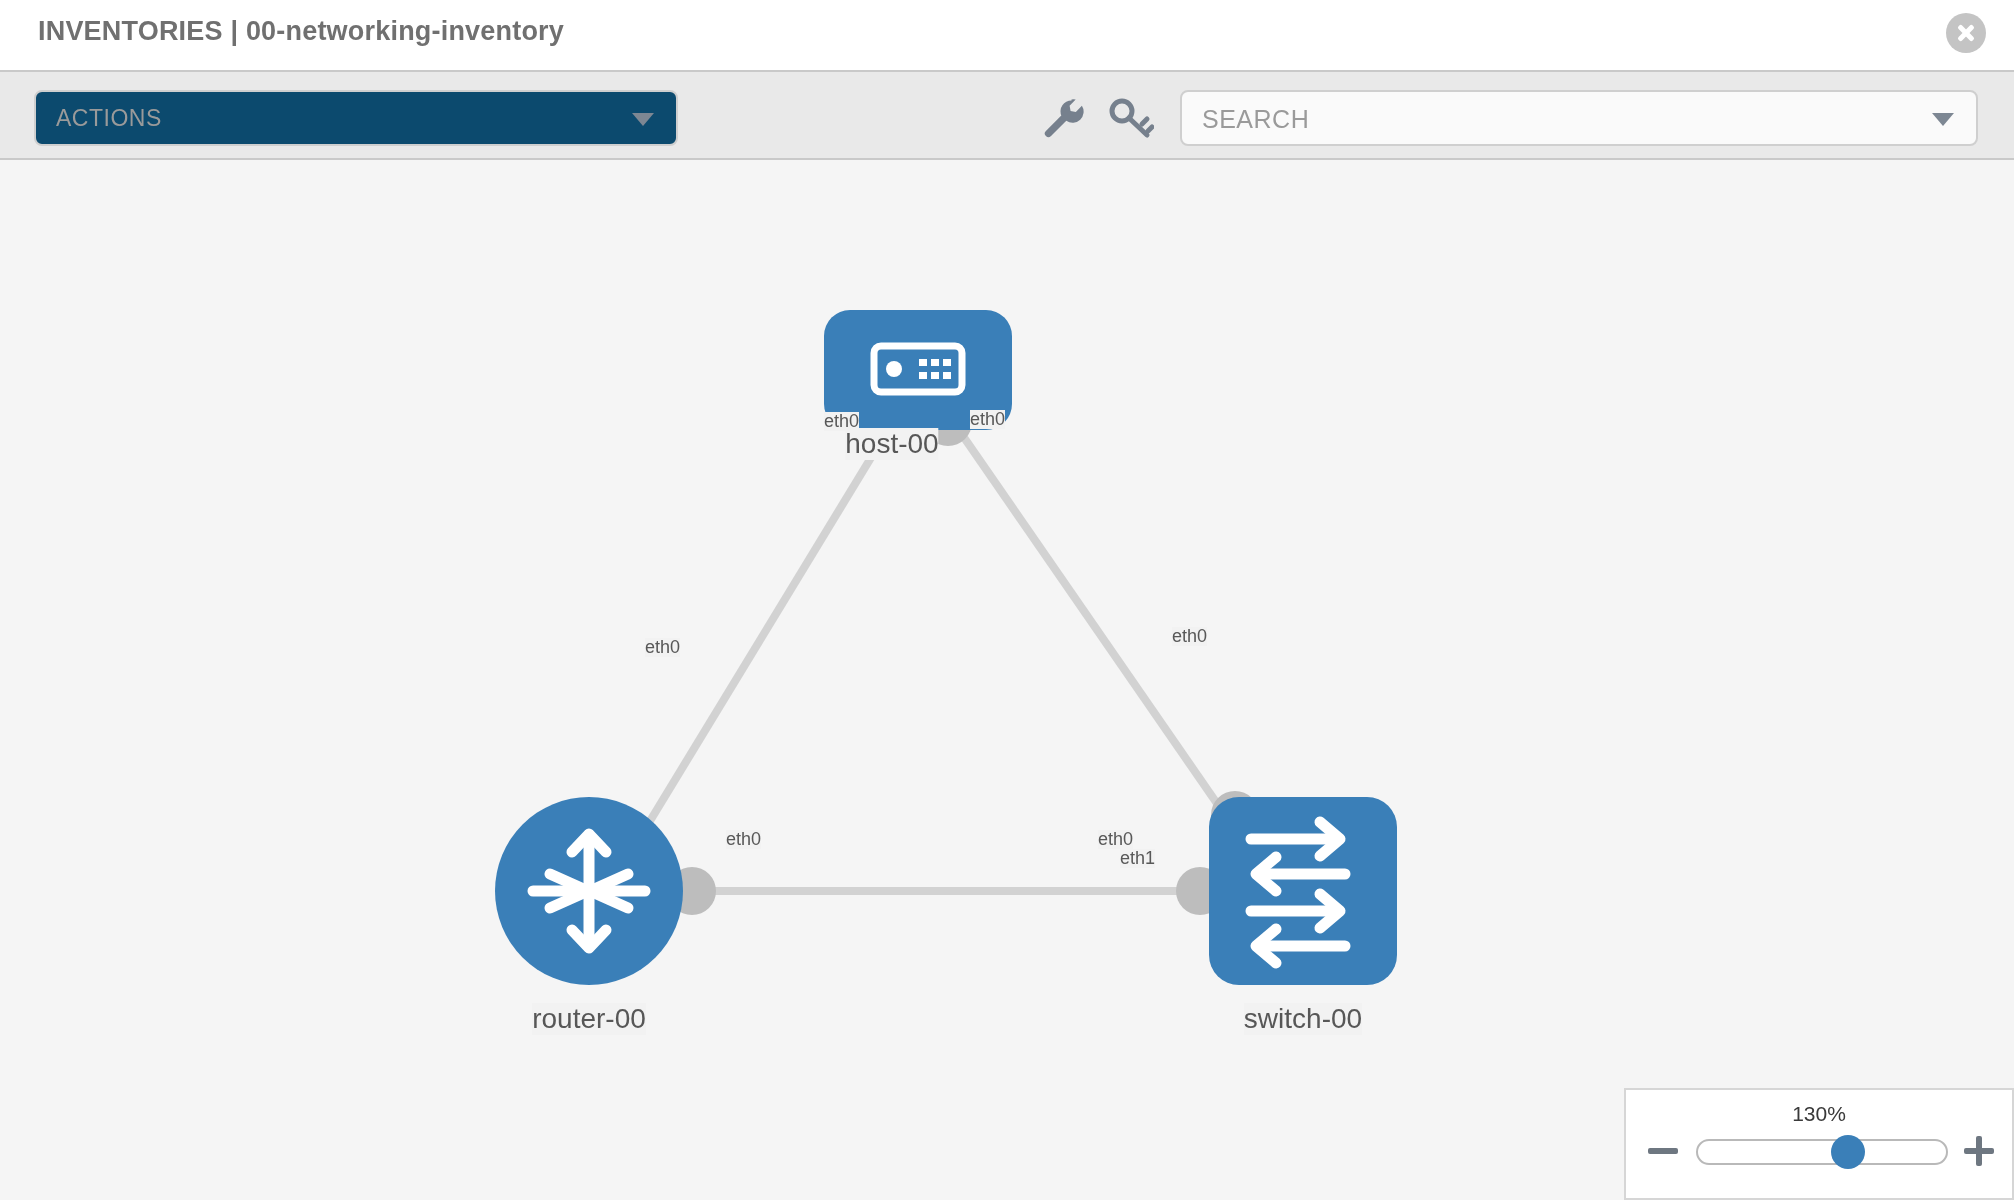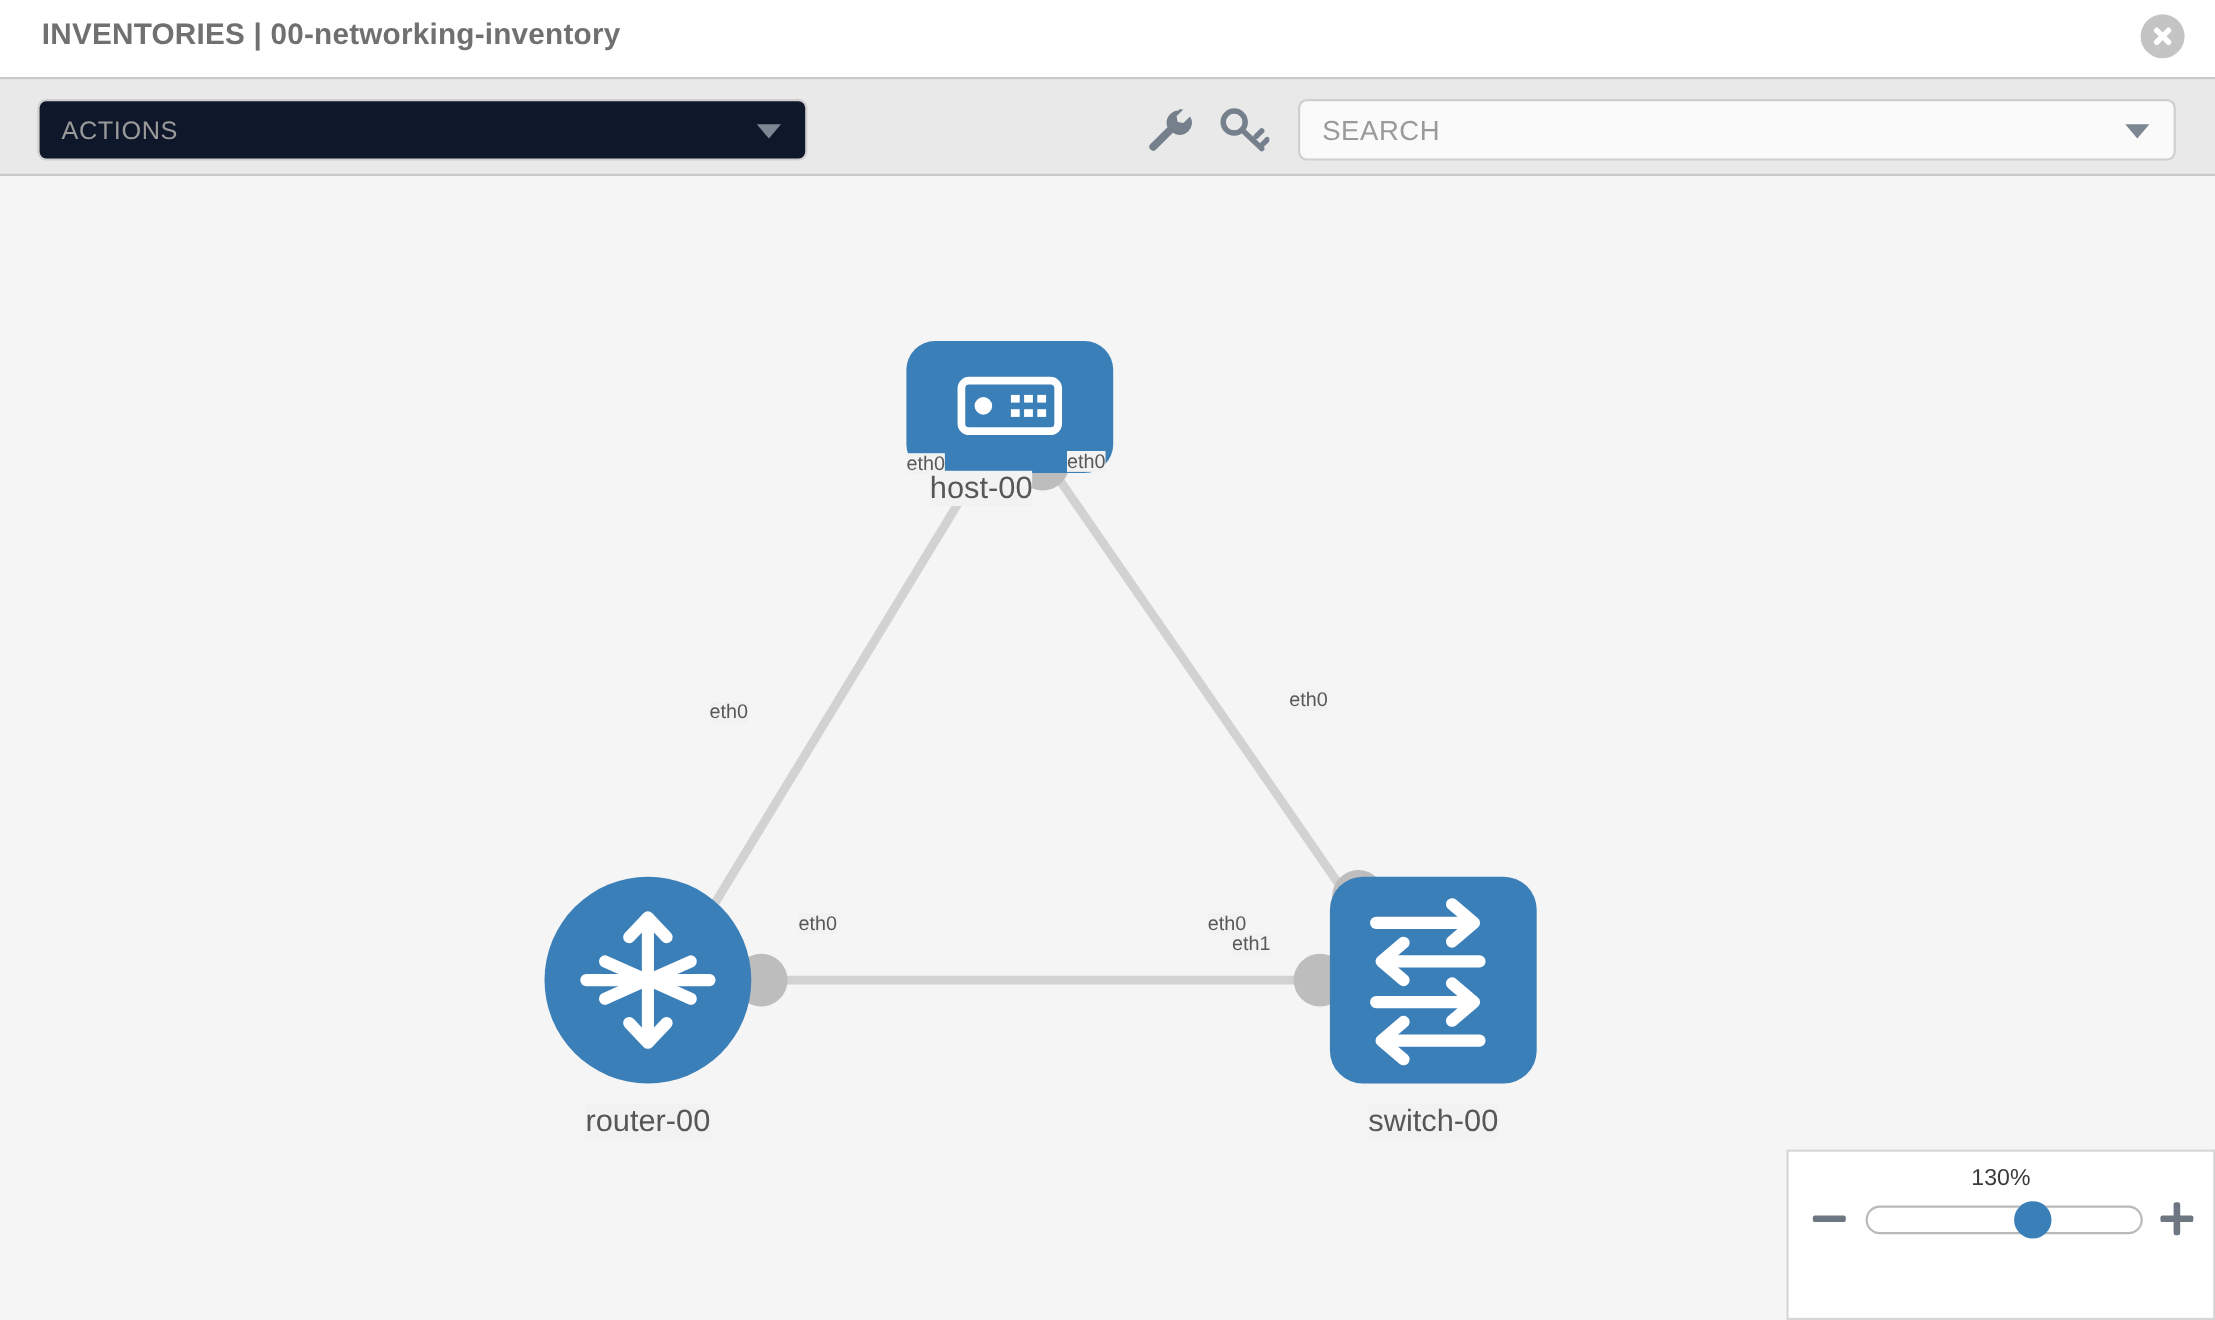--- a/index.html
+++ b/index.html
@@ -41,22 +41,22 @@
   
   .toolbar {
     position: absolute; top: 70px; left: 0;
     width: 2014px; height: 90px;
     background: #e9e9e9;
     border-top: 2px solid #c9c9c9;
     border-bottom: 2px solid #c9c9c9;
   }
   .actions-select {
     position: absolute; left: 34px; top: 18px;
-    width: 700px; height: 56px;
-    background: #0f172a;
+    width: 644px; height: 56px;
+    background: #0c4a6e;
     border: 2px solid #cfcfcf;
     border-radius: 8px;
     cursor: pointer;
     text-align: right;
   }
   .actions-label {
     position: absolute; left: 20px; top: 13px;
     font-size: 23px; color: #9a9a9a;
     letter-spacing: 0.5px;
   }
@@ -115,21 +115,21 @@
     position: absolute;
     font-size: 18px; color: #585858;
     background: #f2f2f2;
     white-space: nowrap;
     line-height: 1.05;
   }
 
   
   .zoom-panel {
     position: absolute; right: 0; bottom: 0;
-    width: 390px; height: 155px;
+    width: 390px; height: 112px;
     background: #ffffff;
     border: 2px solid #d6d6d6;
   }
   .zoom-pct {
     position: absolute; top: 12px; left: 0; width: 100%;
     text-align: center;
     font-size: 21px; color: #3a3a3a;
   }
   .zoom-minus, .zoom-plus {
     position: absolute; top: 44px;

